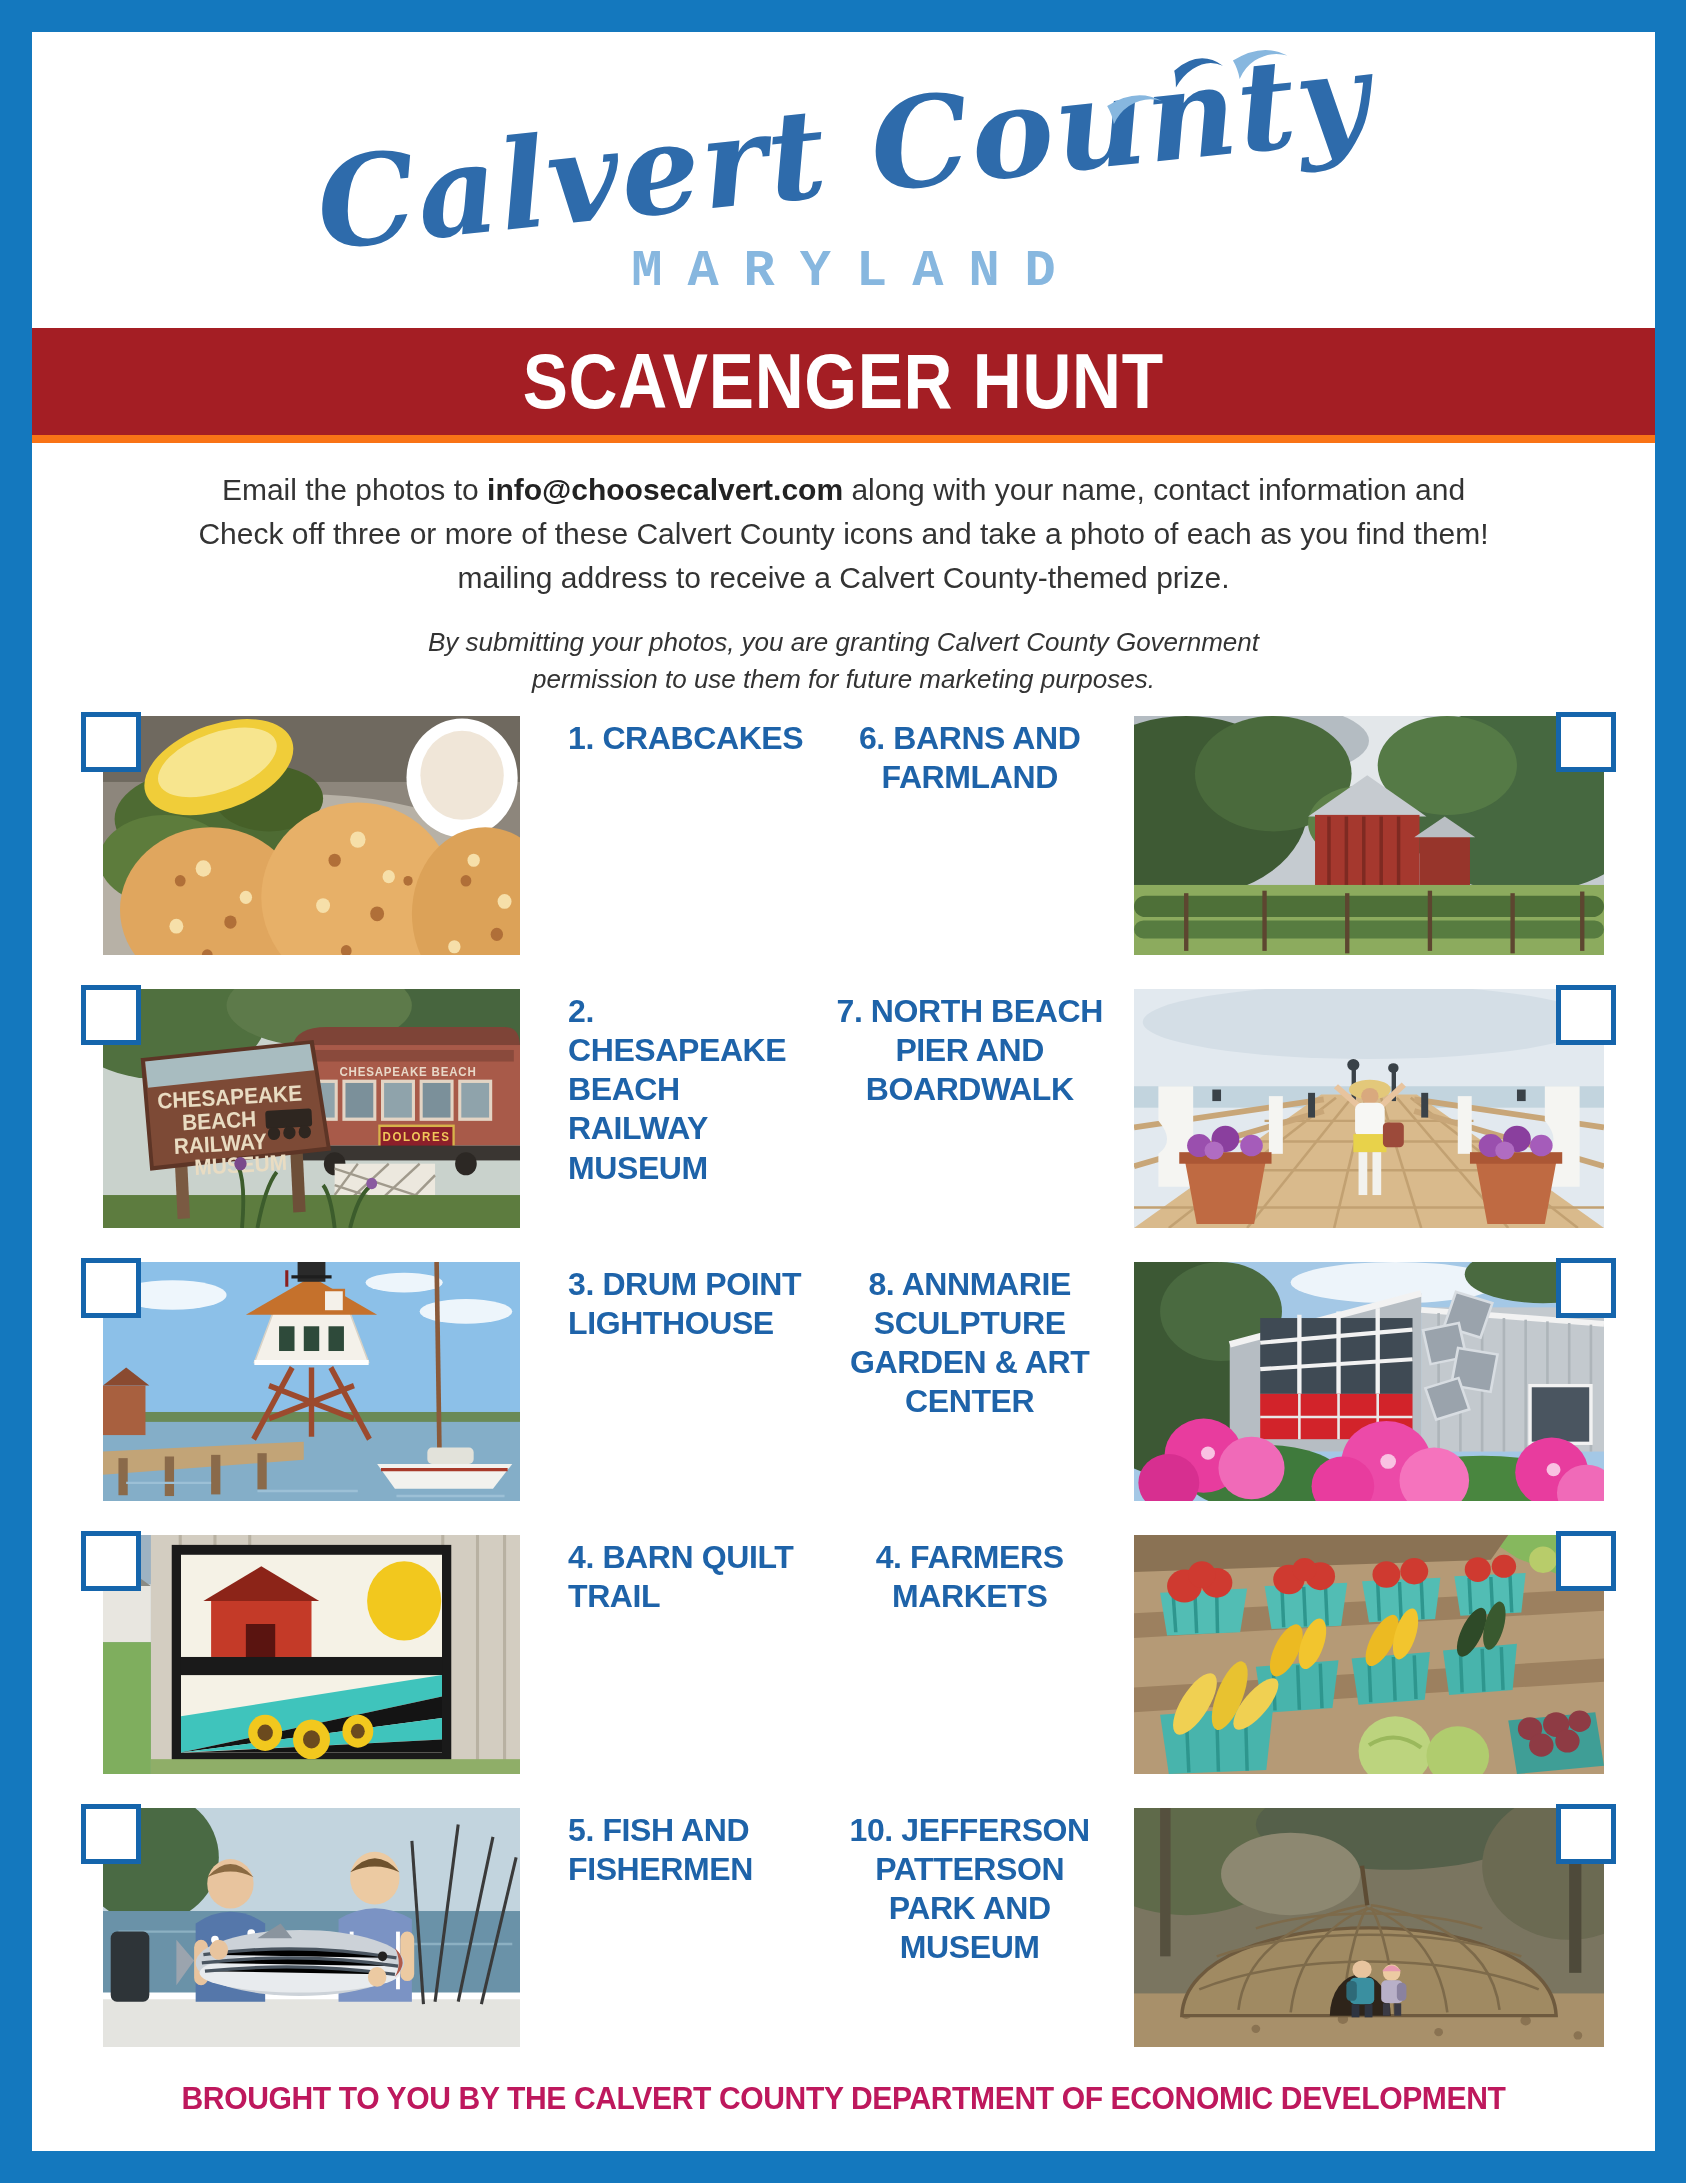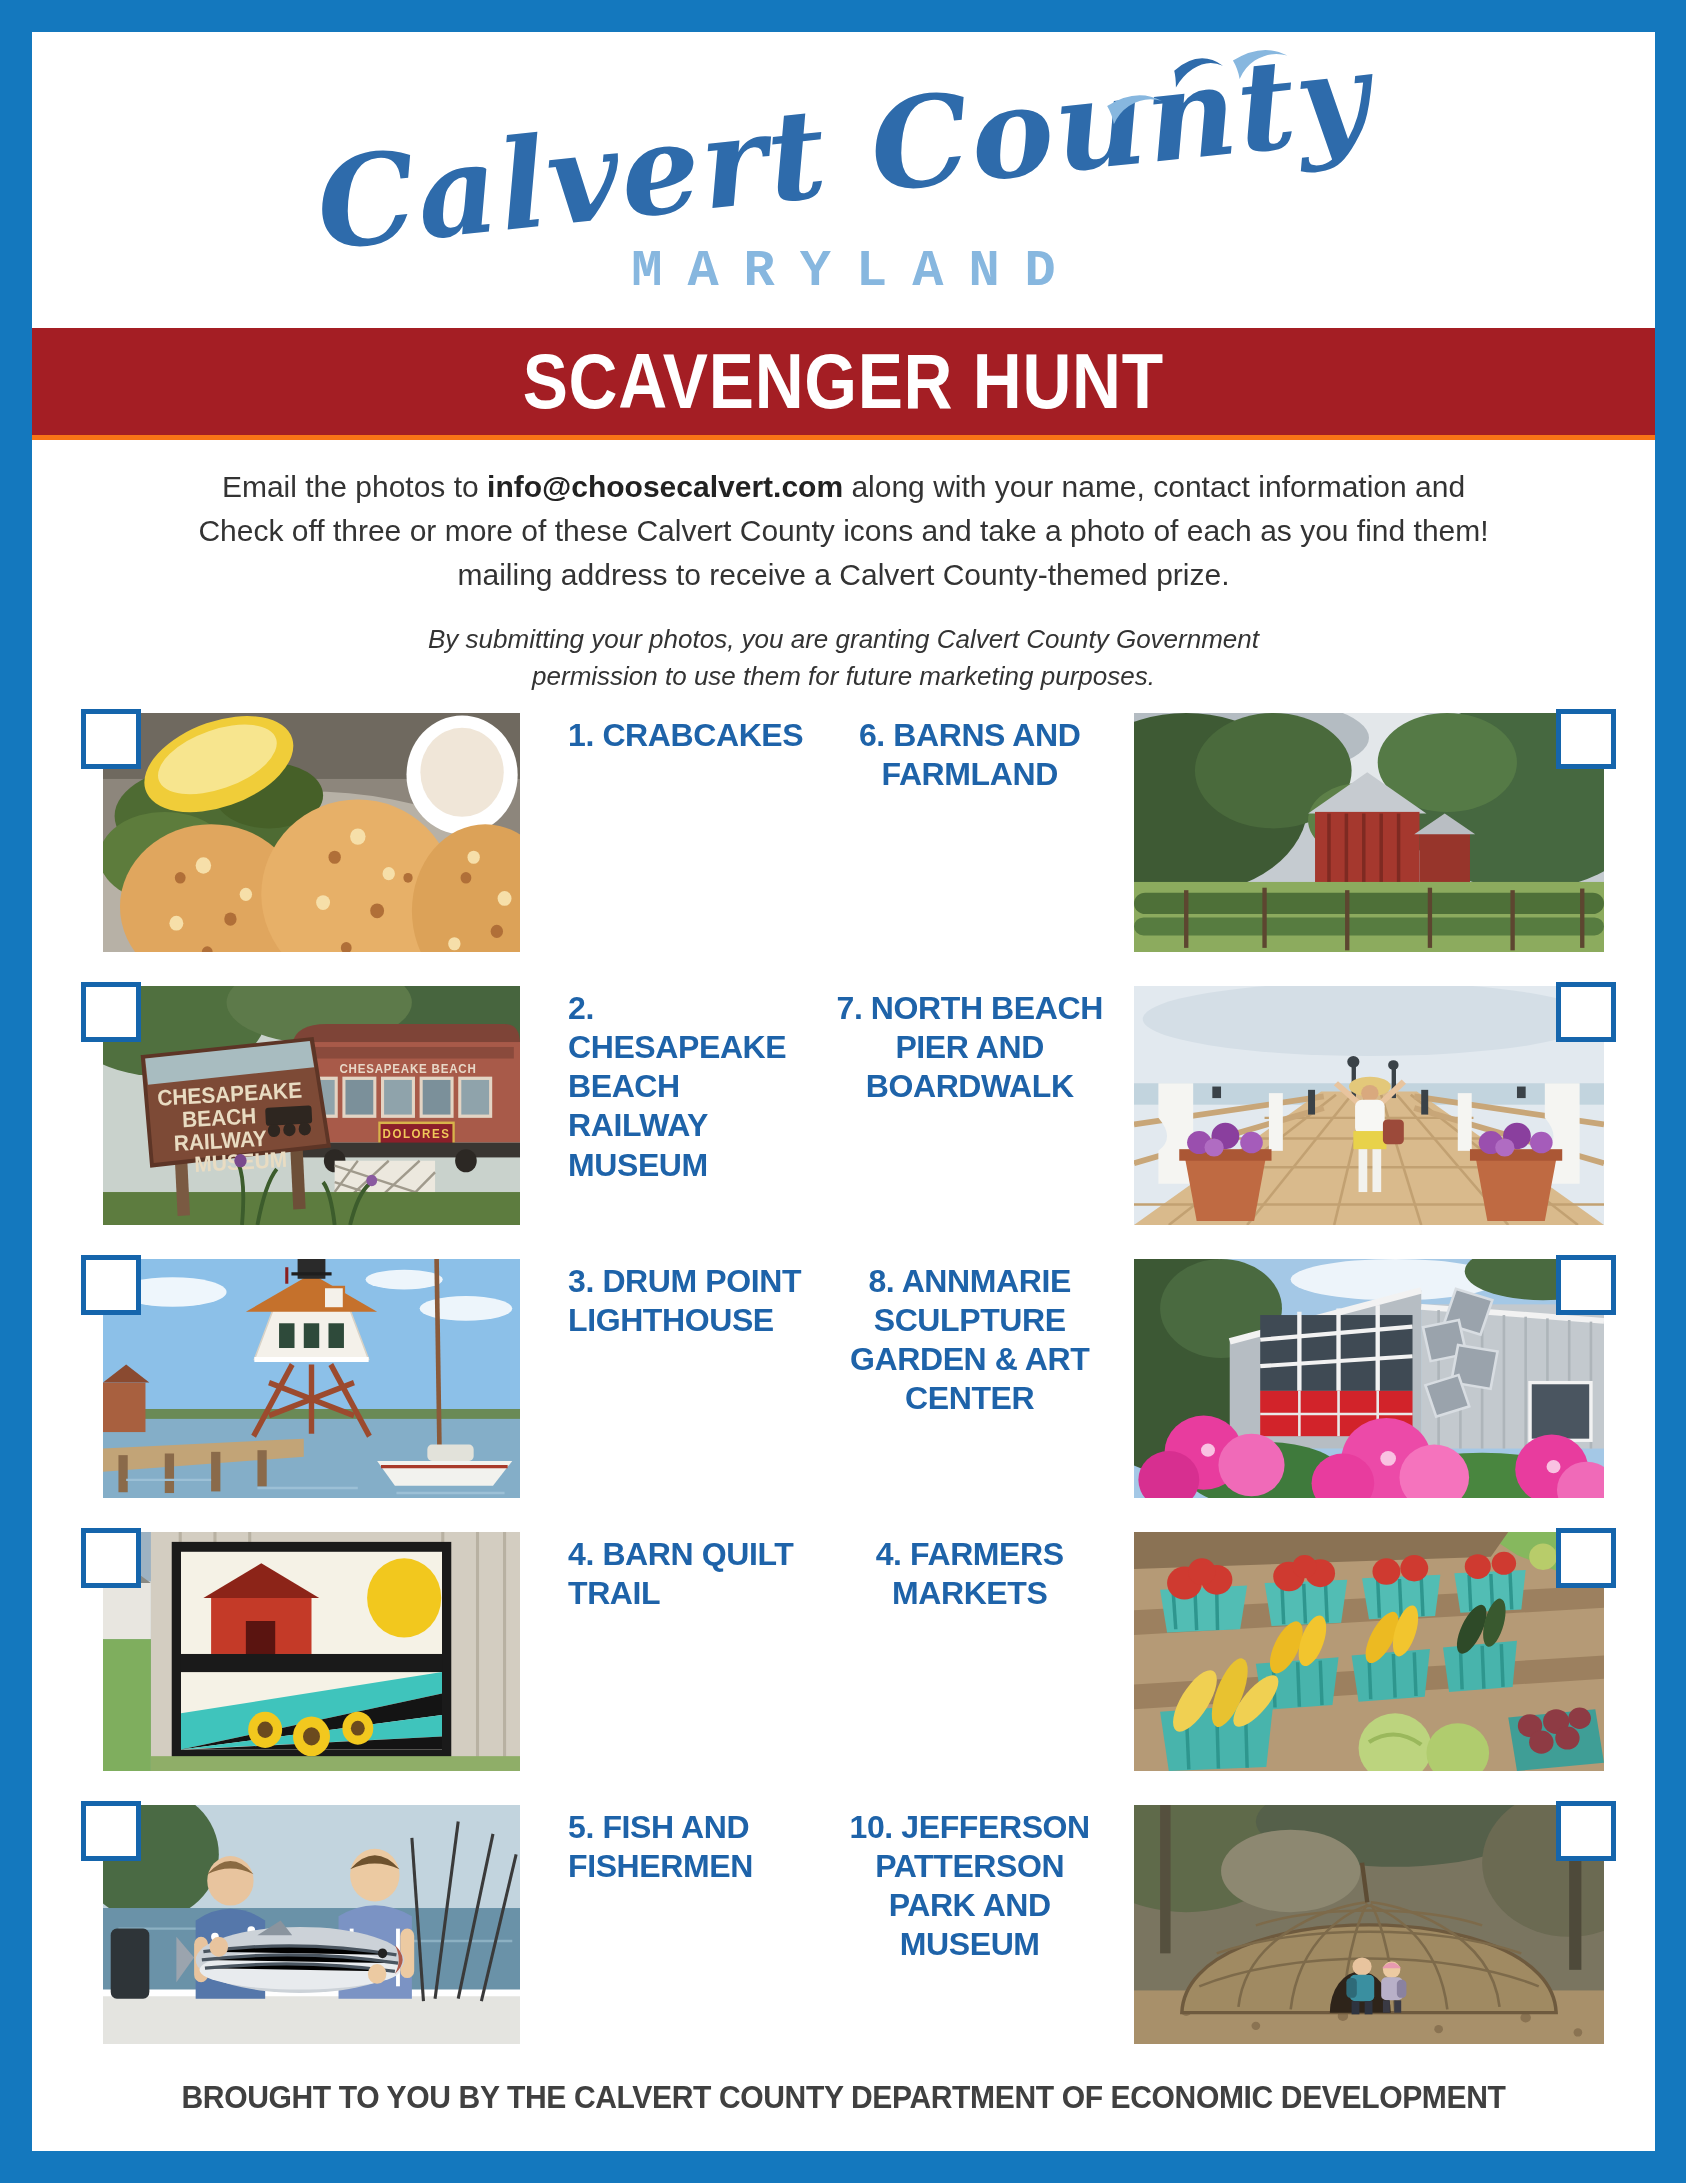--- a/index.html
+++ b/index.html
@@ -31,21 +31,21 @@
     text-align:center;
     font-size:52px;font-weight:bold;
     letter-spacing:25px;text-indent:25px;
     color:#87b7df;
     font-family:Liberation Mono, monospace;
   }
   .birds{position:absolute;top:15px;left:1050px;}
   
   .banner{
     flex:none;height:107px;
-    background:#a41e24;border-bottom:5px solid #f97316;
+    background:#a41e24;border-bottom:8px solid #f97316;
     display:flex;align-items:center;justify-content:center;
   }
   .banner-title{
     color:#ffffff;font-weight:800;font-size:77px;letter-spacing:0.8px;
     transform:scaleX(0.88);white-space:nowrap;
   }
   
   .intro{
     flex:none;margin-top:25px;
     text-align:center;color:#333333;
@@ -76,21 +76,21 @@
   .labelcell{
     color:#1e63a9;font-weight:bold;font-size:32px;line-height:1.22;
     letter-spacing:-0.4px;
     padding-top:3.4px;
   }
   .labelcell.ll{flex:none;width:302px;box-sizing:border-box;padding-left:48px;padding-right:8.4px;text-align:left;}
   .labelcell.lr{flex:1;box-sizing:border-box;padding-right:25px;padding-left:8.4px;text-align:center;}
   
   .footer{
     flex:1;display:flex;align-items:center;justify-content:center;
-    color:#404040;font-weight:800;font-size:31px;letter-spacing:-0.4px;
+    color:#be185d;font-weight:800;font-size:31px;letter-spacing:-0.4px;
     text-align:right;
   }
   .footer-inner{transform:scaleX(0.97);white-space:nowrap;}
   svg{display:block;}
   text{font-family:"Liberation Sans", sans-serif;}
 </style>
 </head>
 <body>
 
 <div class="page">

